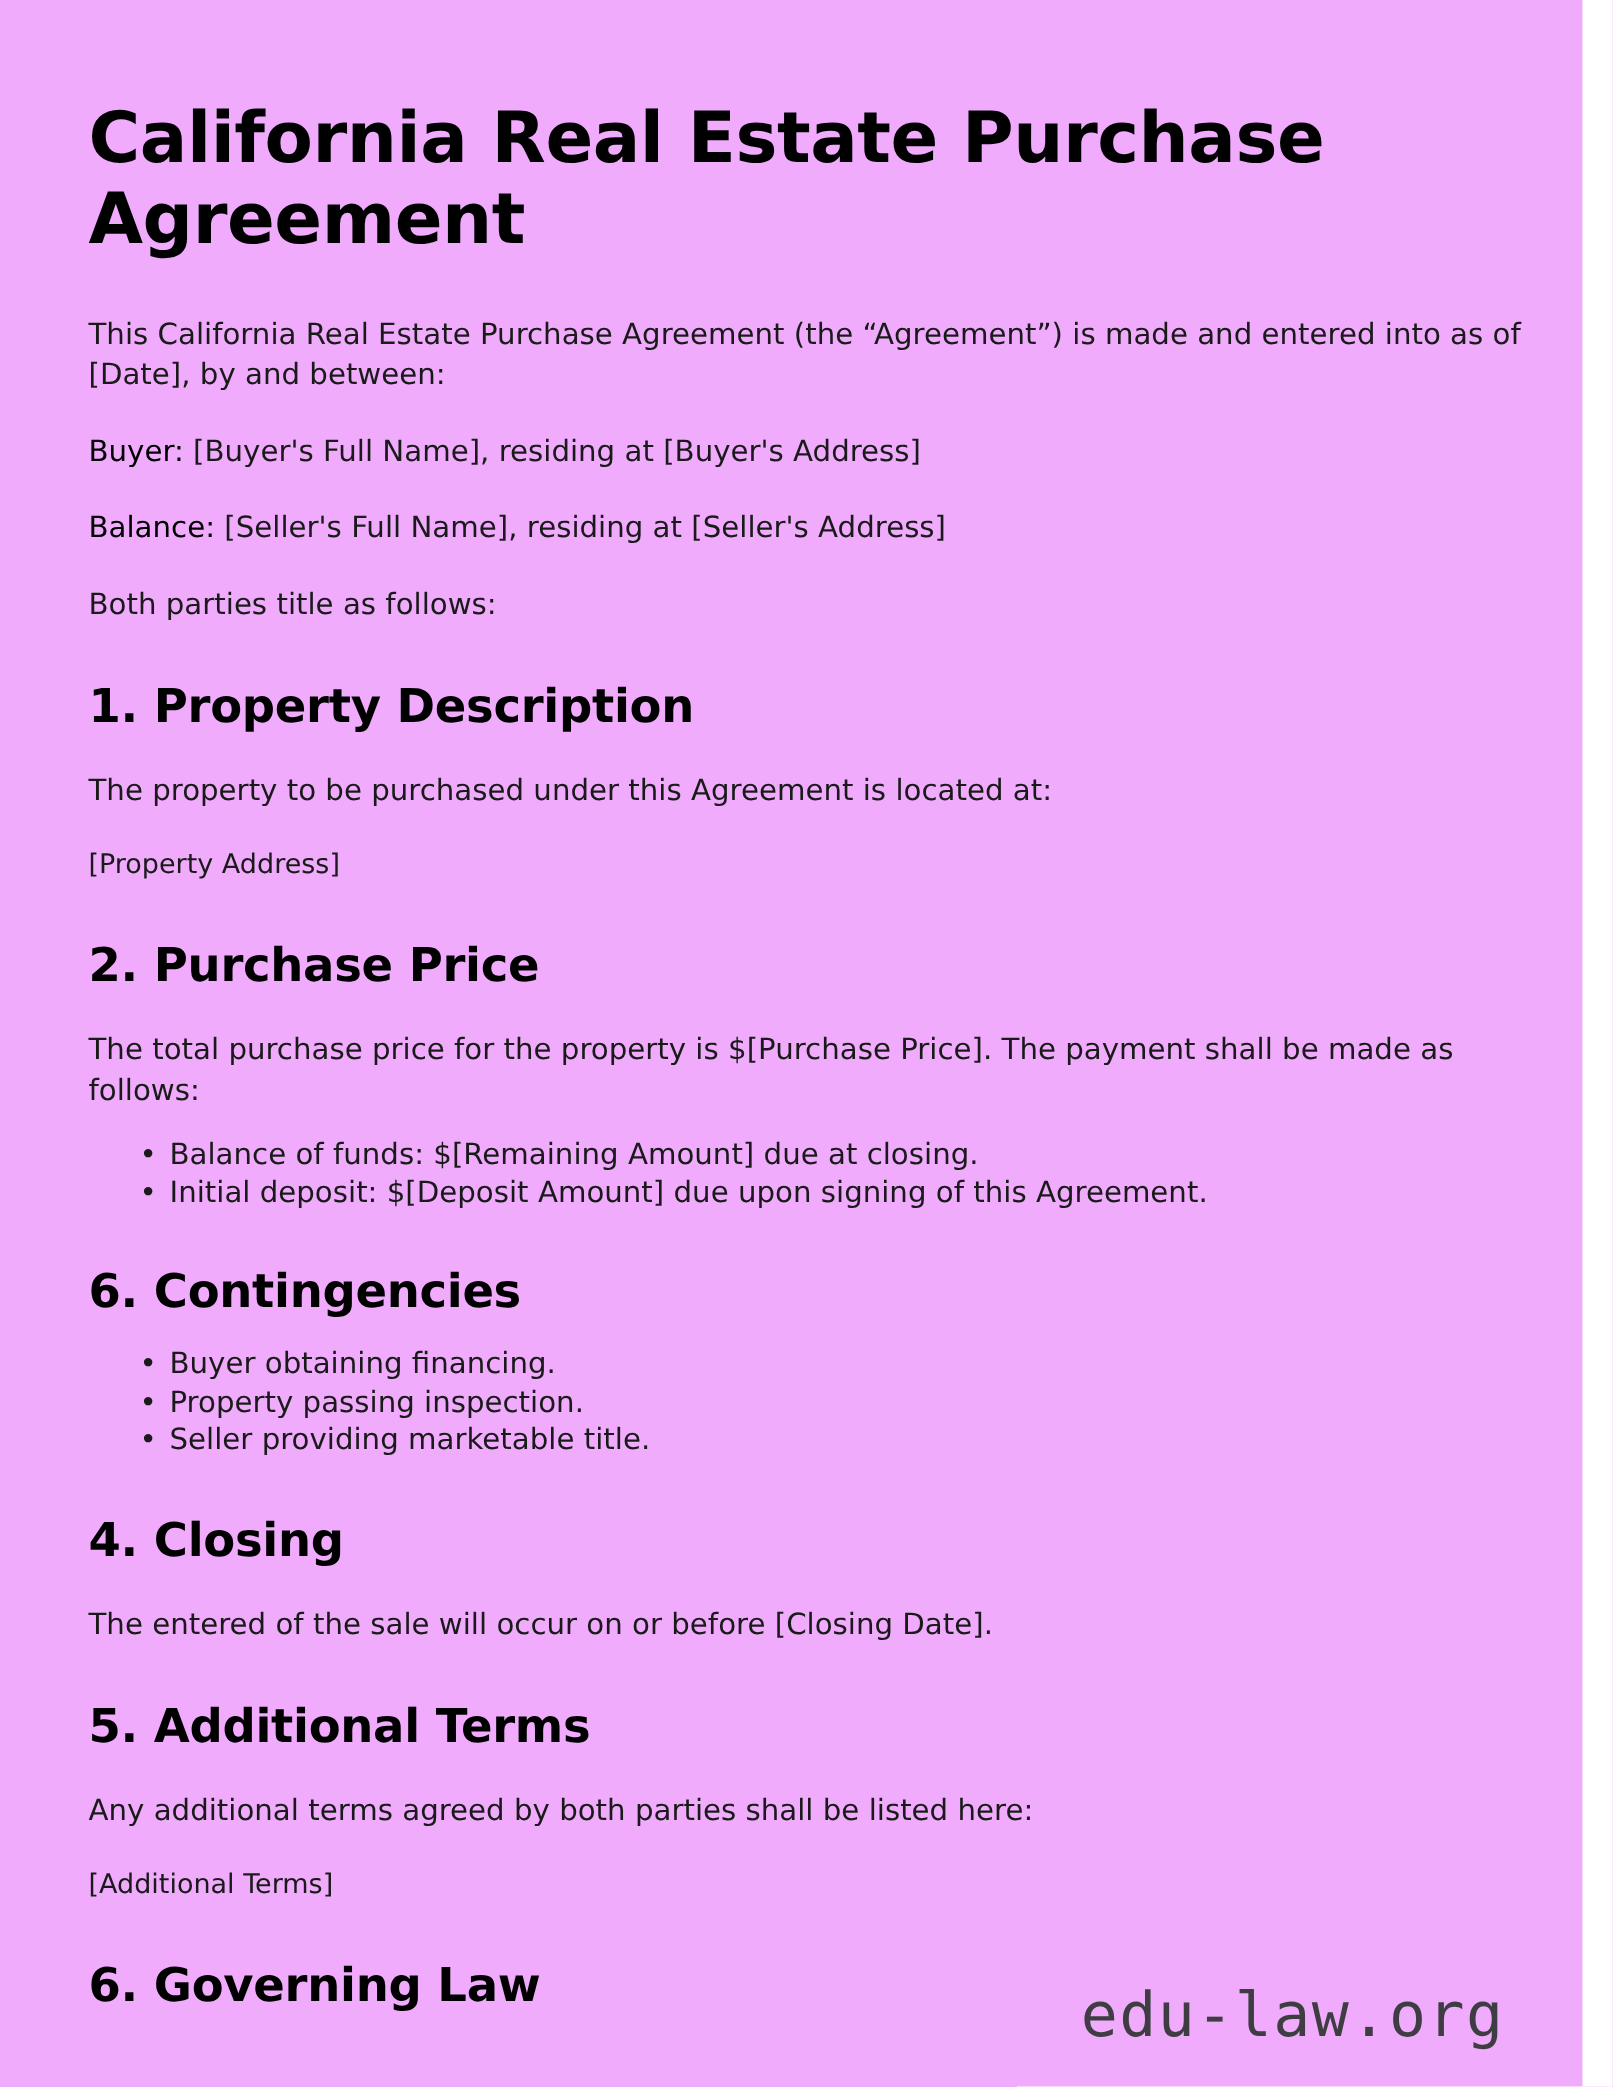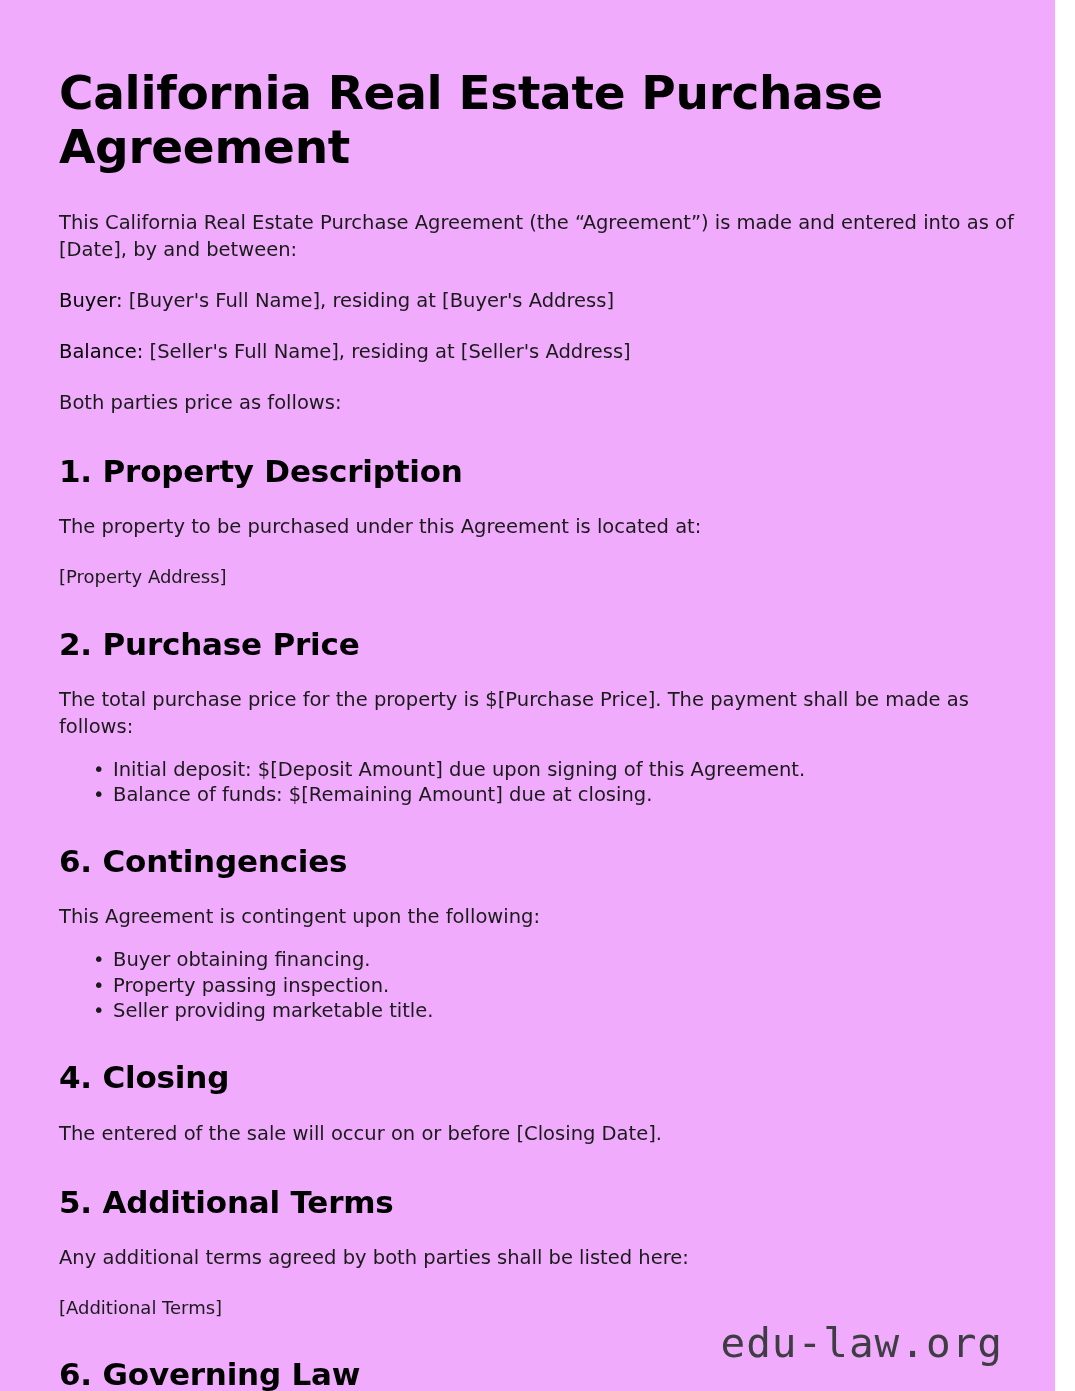--- a/index.html
+++ b/index.html
@@ -124,35 +124,34 @@
   <div class="content">
 
     <h1 class="doc-title">California Real Estate Purchase Agreement</h1>
 
     <p class="intro-para">This California Real Estate Purchase Agreement (the “Agreement”) is made and entered into as of [Date], by and between:</p>
 
     <p class="party-line"><span class="lbl">Buyer:</span> <span>[Buyer's Full Name], residing at [Buyer's Address]</span></p>
 
     <p class="party-line"><span class="lbl">Balance:</span> <span>[Seller's Full Name], residing at [Seller's Address]</span></p>
 
-    <p class="agree-line">Both parties price as follows:</p>
+    <p class="agree-line">Both parties title as follows:</p>
 
     <h2 class="section-heading">1. Property Description</h2>
     <p class="body-para">The property to be purchased under this Agreement is located at:</p>
     <p class="placeholder-para">[Property Address]</p>
 
     <h2 class="section-heading">2. Purchase Price</h2>
     <p class="body-para">The total purchase price for the property is $[Purchase Price]. The payment shall be made as follows:</p>
     <ul class="doc-list">
+      <li>Balance of funds: $[Remaining Amount] due at closing.</li>
       <li>Initial deposit: $[Deposit Amount] due upon signing of this Agreement.</li>
-      <li>Balance of funds: $[Remaining Amount] due at closing.</li>
     </ul>
 
     <h2 class="section-heading">6. Contingencies</h2>
-    <p class="body-para">This Agreement is contingent upon the following:</p>
     <ul class="doc-list">
       <li>Buyer obtaining financing.</li>
       <li>Property passing inspection.</li>
       <li>Seller providing marketable title.</li>
     </ul>
 
     <h2 class="section-heading">4. Closing</h2>
     <p class="body-para">The entered of the sale will occur on or before [Closing Date].</p>
 
     <h2 class="section-heading">5. Additional Terms</h2>

